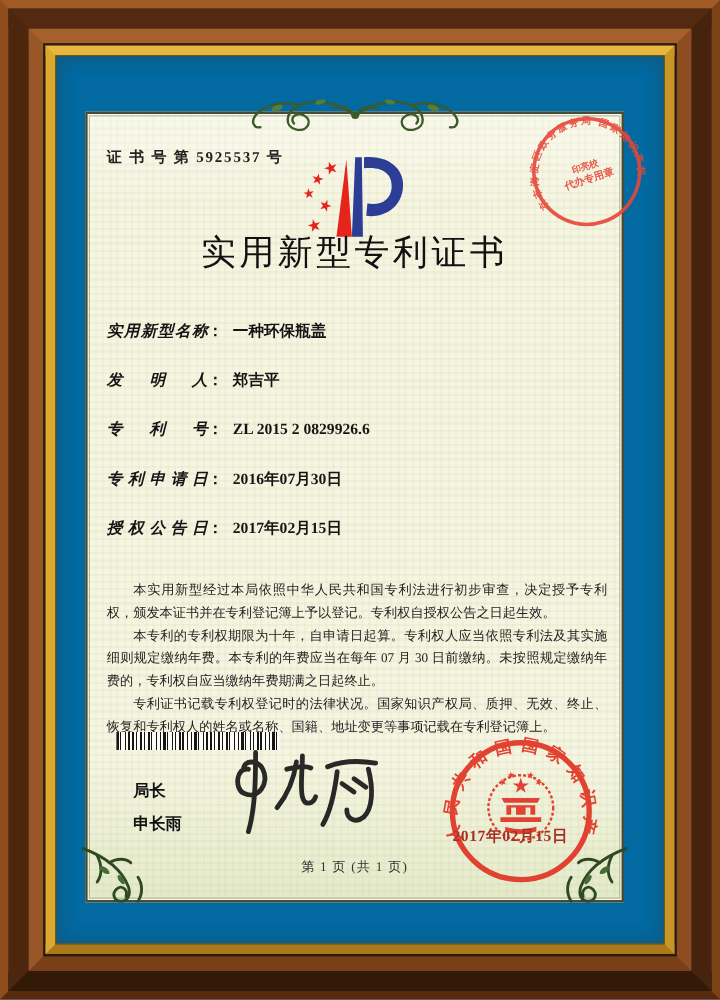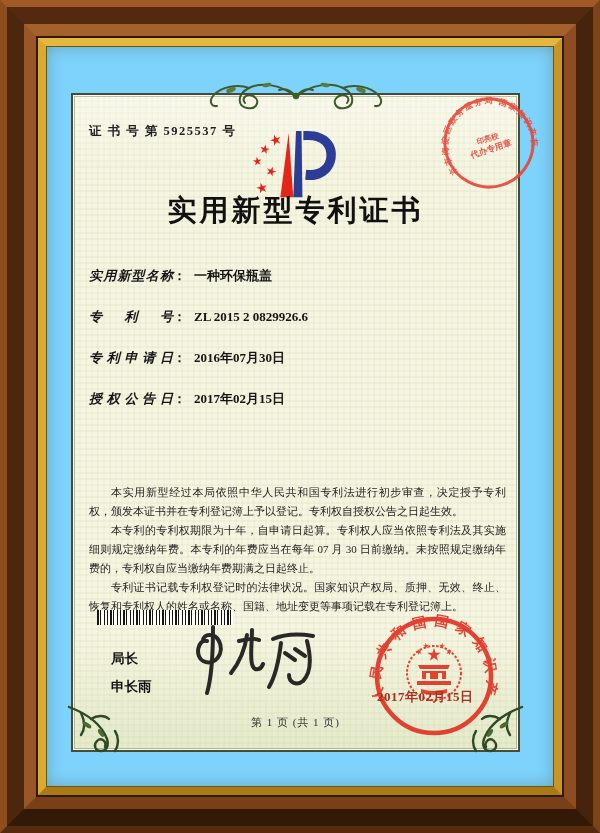--- a/index.html
+++ b/index.html
@@ -4,34 +4,34 @@
 <style>
   html,body{margin:0;padding:0;background:#555;}
   .scene{width:600px;height:833px;position:relative;font-family:"Liberation Serif","DejaVu Serif",serif;overflow:hidden;}
   .f{box-sizing:border-box;width:100%;height:100%;}
   .f1{border:7px solid;border-color:#a15a25 #7b4316 #572a0d #8f4d1e;}
   .f2{border:17px solid;border-color:#53290f #46230c #331a08 #4c260d;}
   .f3{border:12px solid;border-color:#a5602c #8d4d20 #7a3f17 #995627;}
   .f4{border:2px solid #2e1a08;}
   .f5{border:8px solid;border-color:#e6b73f #c89526 #aa7a18 #dba92f;}
   .f6{border:1px solid #6e5510;}
-  .paper{position:relative;width:100%;height:100%;background:#7dd3fc;box-shadow:inset 0 0 16px rgba(60,40,10,.28);}
+  .paper{position:relative;width:100%;height:100%;background:#0369a1;box-shadow:inset 0 0 16px rgba(60,40,10,.28);}
   .border-box{position:absolute;left:24px;right:33px;top:46px;bottom:34px;
     border:2px solid #474c38;
     box-shadow:inset 0 0 0 1px #f8f8ee, inset 0 0 0 2px rgba(120,140,90,.5);
     background-color:#f6f5e2;
     background-image:
       linear-gradient(180deg, rgba(255,255,255,.35) 0%, rgba(255,255,255,0) 12%, rgba(255,255,255,0) 82%, rgba(170,195,120,.22) 100%),
       repeating-linear-gradient(0deg, rgba(150,175,100,.08) 0 2px, rgba(0,0,0,0) 2px 6px),
       repeating-linear-gradient(90deg, rgba(150,175,100,.06) 0 2px, rgba(0,0,0,0) 2px 6px);
   }
   .abs{position:absolute;}
   .cert-no{left:16px;top:28px;font-size:12.5px;font-weight:600;letter-spacing:1.5px;color:#222;}
   .logo{left:50%;top:28px;transform:translateX(-50%);}
-  .title{top:96px;left:0;width:100%;text-align:center;font-size:29px;font-weight:bold;letter-spacing:3px;color:#111;}
+  .title{top:96px;left:0;width:100%;text-align:center;font-size:29px;font-weight:normal;letter-spacing:3px;color:#111;}
   .fields{top:172px;left:16px;right:10px;}
   .field-row{margin-bottom:23px;font-size:13px;font-weight:bold;color:#151515;white-space:nowrap;}
   .lbl{display:inline-block;width:84px;text-align:justify;text-align-last:justify;font-style:italic;}
   .val{margin-left:8px;}
   .body-text{top:388px;left:16px;right:12px;font-size:11px;line-height:19px;color:#1e1e1e;text-align:justify;}
   .body-text p{margin:0;text-indent:2em;}
   .barcode{left:24px;top:515px;width:136px;height:15px;
     background:repeating-linear-gradient(90deg,#151515 0 2px,#fdfdf5 2px 3px,#151515 3px 4px,#fdfdf5 4px 7px,#151515 7px 8px,#fdfdf5 8px 10px,#151515 10px 11px,#fdfdf5 11px 13px);}
   .sig-block{left:38px;top:550px;font-size:13.5px;font-weight:bold;color:#111;line-height:28px;}
   .signature-svg{left:116px;top:528px;}
@@ -98,20 +98,21 @@
             <polygon fill="#e5251c" points="0,-1 0.2245,-0.309 0.951,-0.309 0.3633,0.118 0.5878,0.809 0,0.382 -0.5878,0.809 -0.3633,0.118 -0.951,-0.309 -0.2245,-0.309" transform="translate(13,70) scale(6) rotate(-14)"></polygon>
             <polygon fill="#e5251c" points="42,10 33,80 47,80"></polygon>
             <polygon fill="#2b3d94" points="50,8 47,80 57,80 56,8"></polygon>
             <path fill="#2b3d94" d="M58,8 C84,6 96,22 93,38 C90,56 74,63 60,61 L61,50 C74,52 82,46 83,36 C84,24 76,16 58,18 Z"></path>
           </svg>
 
           <div class="abs title">实用新型专利证书</div>
 
           <div class="abs fields">
             <div class="field-row"><span class="lbl">实用新型名称</span><span>：</span><span class="val">一种环保瓶盖</span></div>
+            <div class="field-row"><span class="lbl">发明人</span><span>：</span><span class="val">郑吉平</span></div>
             <div class="field-row"><span class="lbl">专利号</span><span>：</span><span class="val">ZL 2015 2 0829926.6</span></div>
             <div class="field-row"><span class="lbl">专利申请日</span><span>：</span><span class="val">2016年07月30日</span></div>
             <div class="field-row"><span class="lbl">授权公告日</span><span>：</span><span class="val">2017年02月15日</span></div>
           </div>
 
           <div class="abs body-text">
             <p>本实用新型经过本局依照中华人民共和国专利法进行初步审查，决定授予专利权，颁发本证书并在专利登记簿上予以登记。专利权自授权公告之日起生效。</p>
             <p>本专利的专利权期限为十年，自申请日起算。专利权人应当依照专利法及其实施细则规定缴纳年费。本专利的年费应当在每年 07 月 30 日前缴纳。未按照规定缴纳年费的，专利权自应当缴纳年费期满之日起终止。</p>
             <p>专利证书记载专利权登记时的法律状况。国家知识产权局、质押、无效、终止、恢复和专利权人的姓名或名称、国籍、地址变更等事项记载在专利登记簿上。</p>
           </div>

